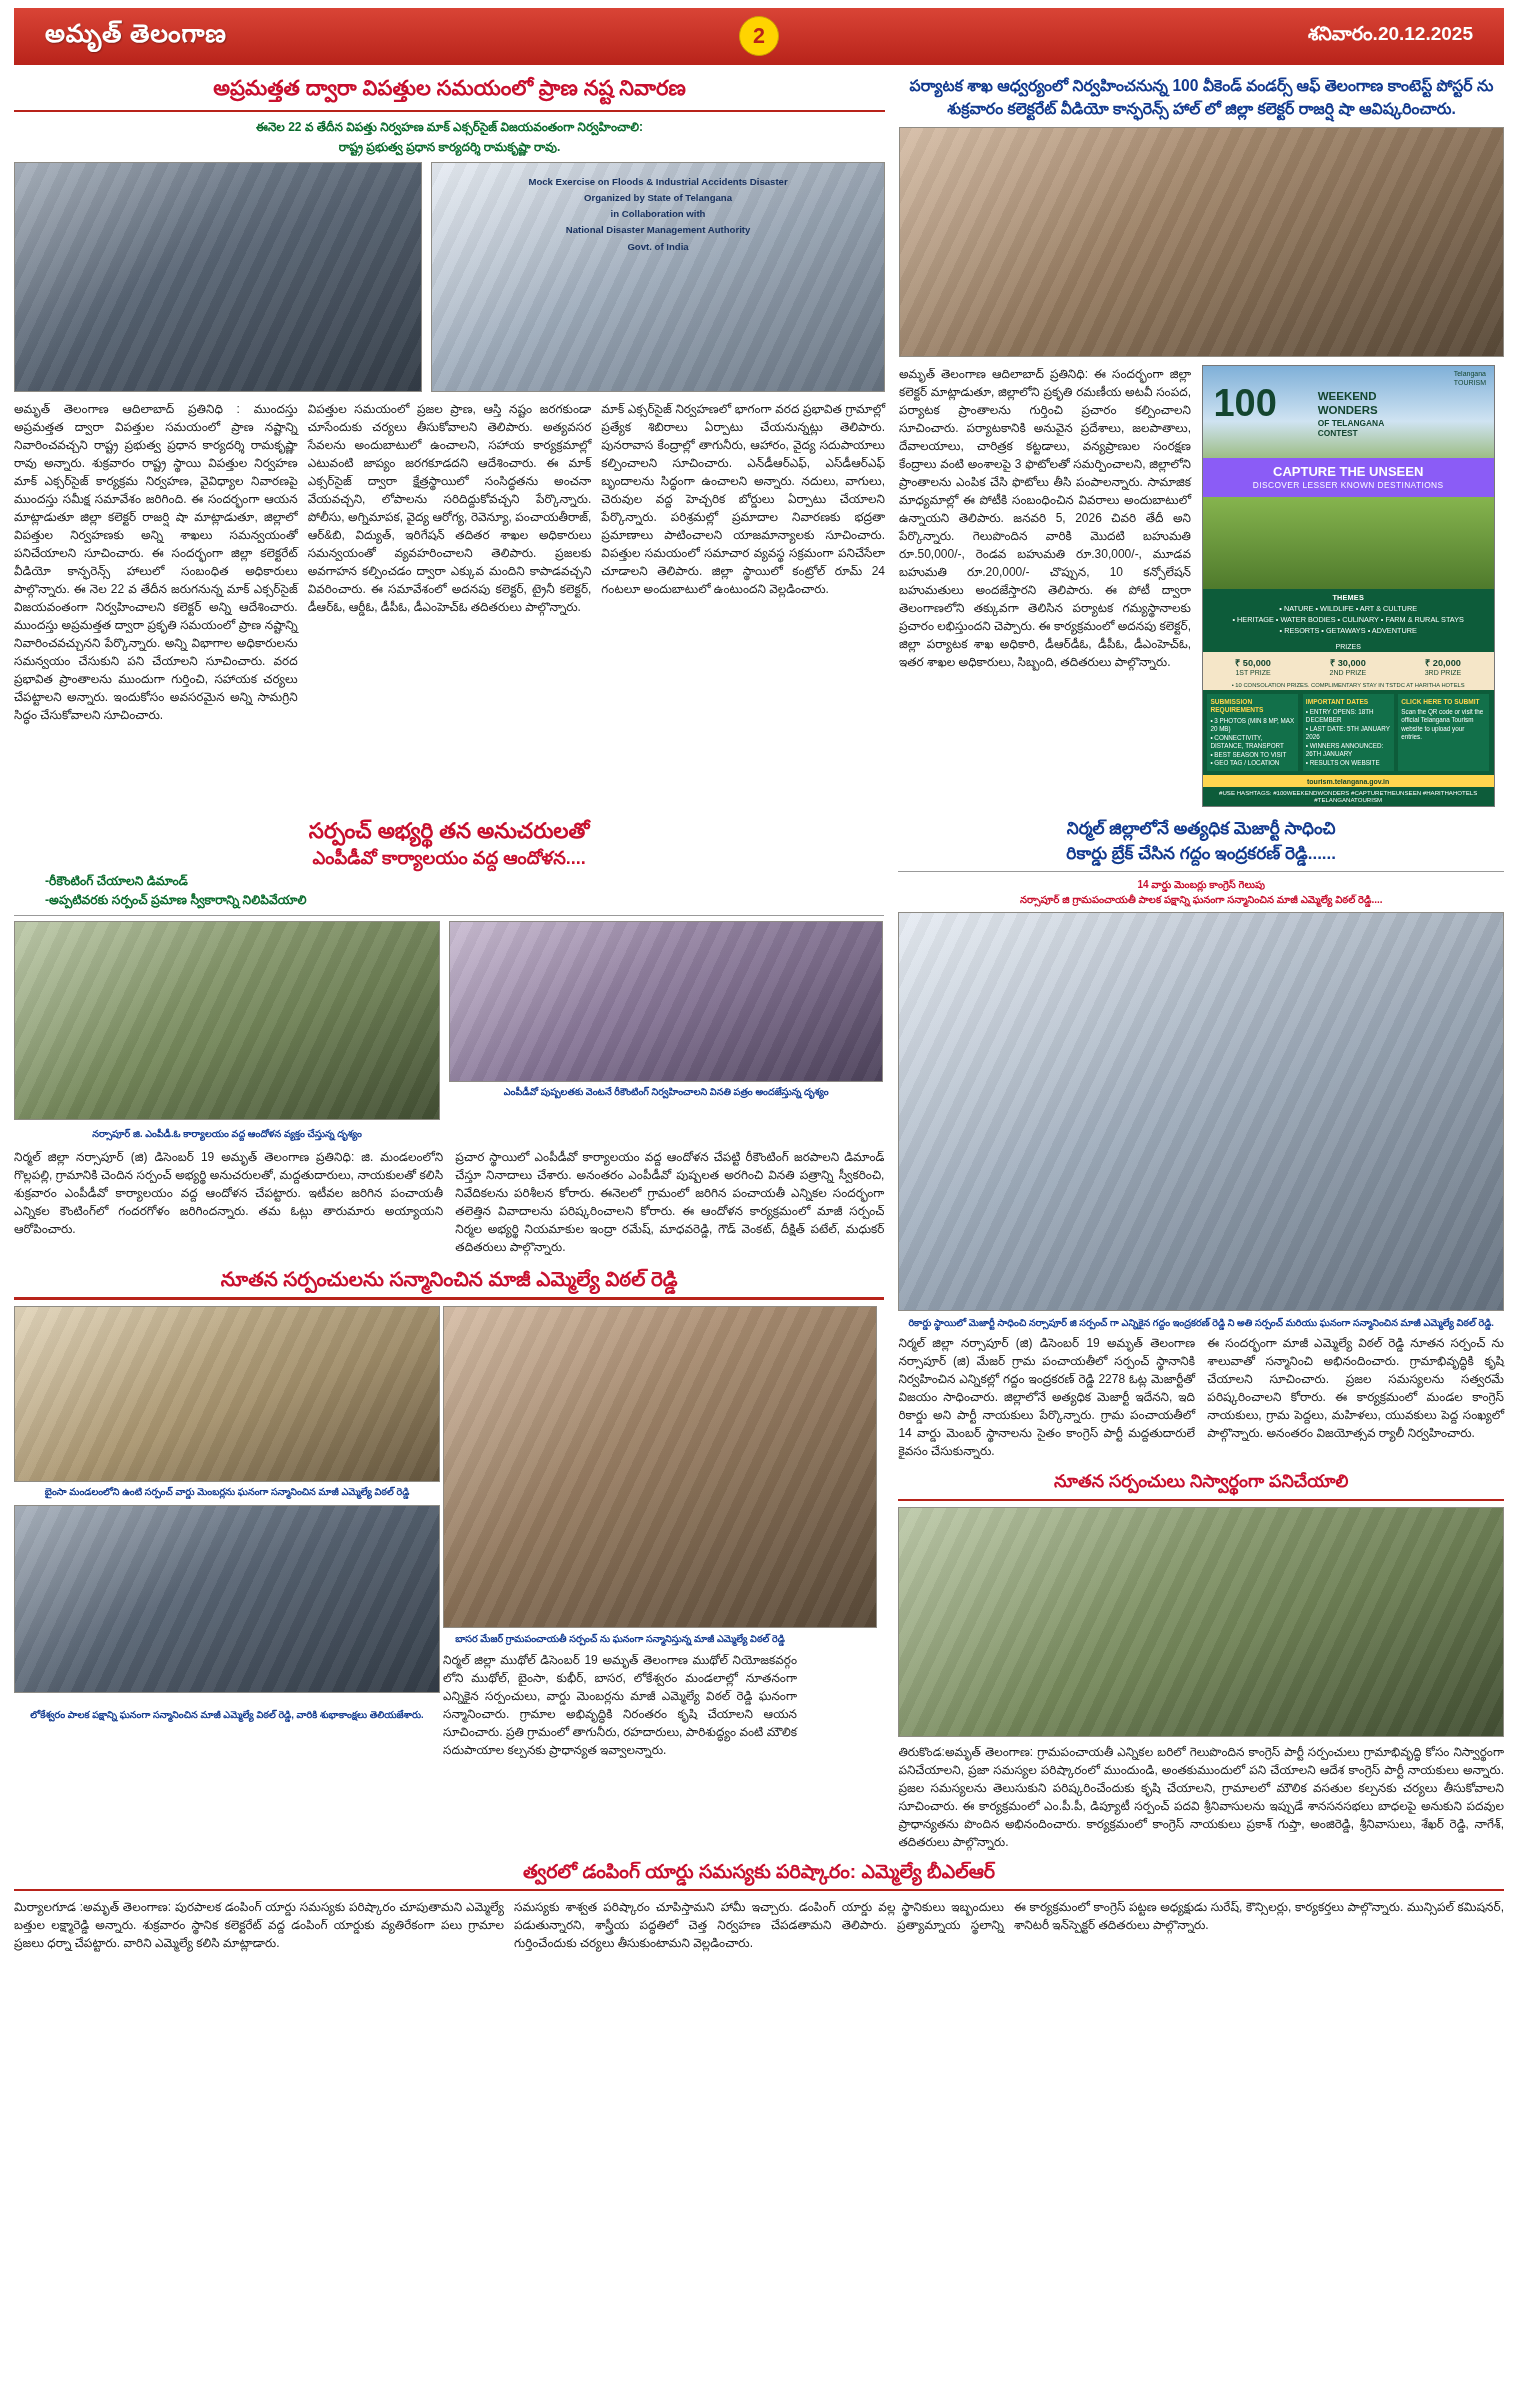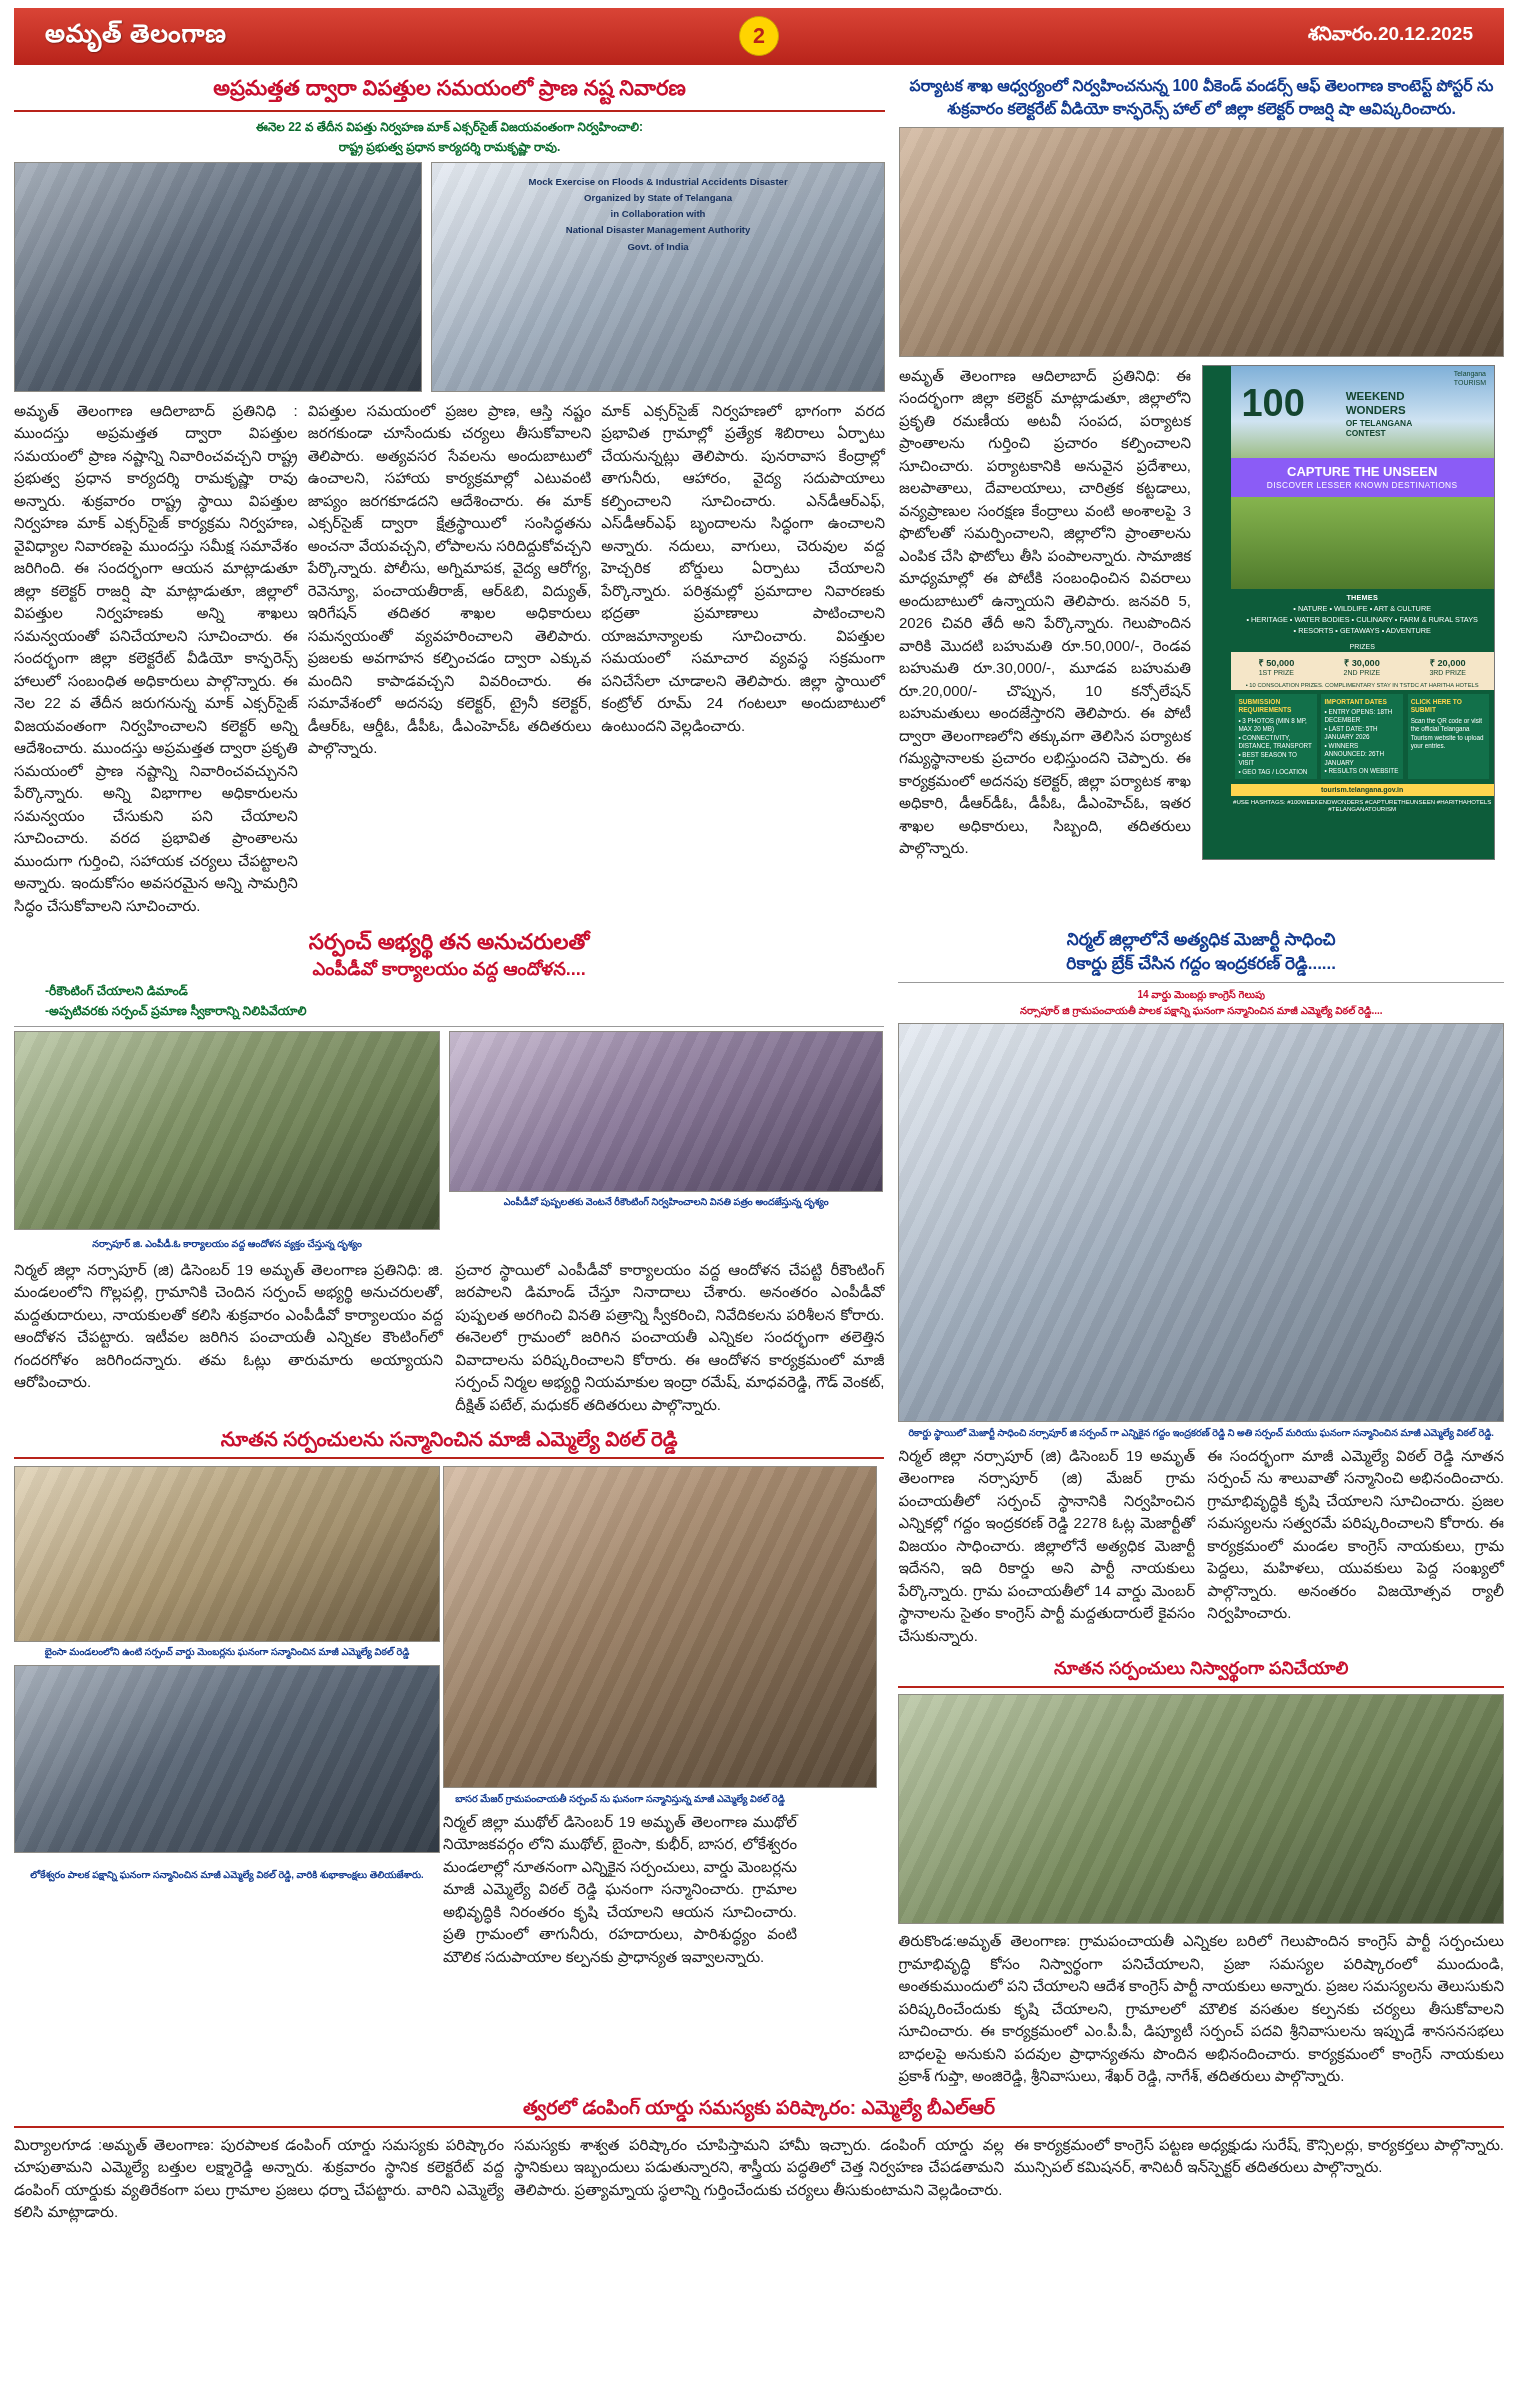--- a/index.html
+++ b/index.html
@@ -39,21 +39,21 @@
   .rule { height:2.3px; background:#b8231a; margin:4.6px 0 6.1px; }
   .thin-rule { height:0.8px; background:#999; margin:4.6px 0; }
   .headline-red {
     color:#c8102e; font-weight:bold; text-align:center; line-height:1.35;
   }
   .headline-blue {
     color:#123a8f; font-weight:bold; text-align:center; line-height:1.4;
   }
   .caption { font-size:9.6px; color:#123a8f; line-height:1.45; text-align:center; font-weight:bold;}
   .body-text {
-    font-size:15px; line-height:1.5; text-align:justify; color:#1a1a1a;
+    font-size:12px; line-height:1.5; text-align:justify; color:#1a1a1a;
     hyphens:auto;
   }
   .photo {
     background:#c9c6bd; border:0.8px solid #8e8b84; position:relative; overflow:hidden;
   }
   .photo::after{
     content:""; position:absolute; inset:0;
     background:
       linear-gradient(135deg, rgba(255,255,255,.25) 0%, rgba(0,0,0,.05) 40%, rgba(0,0,0,.18) 100%),
       repeating-linear-gradient(115deg, rgba(0,0,0,.05) 0 10.7px, rgba(255,255,255,.05) 10.7px 21.5px);
@@ -155,21 +155,21 @@
       </div>
     </div>
 
     <div class="col-right">
       <div class="headline-blue hl-2">పర్యాటక శాఖ ఆధ్వర్యంలో నిర్వహించనున్న 100 వీకెండ్ వండర్స్ ఆఫ్ తెలంగాణ కాంటెస్ట్ పోస్టర్ ను శుక్రవారం కలెక్టరేట్ వీడియో కాన్ఫరెన్స్ హాల్ లో జిల్లా కలెక్టర్ రాజర్షి షా ఆవిష్కరించారు.</div>
       <div class="photo p3" style="width:100%;height:230px;"></div>
 
       <div style="display:flex;gap:10.7px;margin-top:7.7px;">
         <div class="body-text" style="width:292px;">అమృత్ తెలంగాణ ఆదిలాబాద్ ప్రతినిధి: ఈ సందర్భంగా జిల్లా కలెక్టర్ మాట్లాడుతూ, జిల్లాలోని ప్రకృతి రమణీయ అటవీ సంపద, పర్యాటక ప్రాంతాలను గుర్తించి ప్రచారం కల్పించాలని సూచించారు. పర్యాటకానికి అనువైన ప్రదేశాలు, జలపాతాలు, దేవాలయాలు, చారిత్రక కట్టడాలు, వన్యప్రాణుల సంరక్షణ కేంద్రాలు వంటి అంశాలపై 3 ఫొటోలతో సమర్పించాలని, జిల్లాలోని ప్రాంతాలను ఎంపిక చేసి ఫొటోలు తీసి పంపాలన్నారు. సామాజిక మాధ్యమాల్లో ఈ పోటీకి సంబంధించిన వివరాలు అందుబాటులో ఉన్నాయని తెలిపారు. జనవరి 5, 2026 చివరి తేదీ అని పేర్కొన్నారు. గెలుపొందిన వారికి మొదటి బహుమతి రూ.50,000/-, రెండవ బహుమతి రూ.30,000/-, మూడవ బహుమతి రూ.20,000/- చొప్పున, 10 కన్సోలేషన్ బహుమతులు అందజేస్తారని తెలిపారు. ఈ పోటీ ద్వారా తెలంగాణలోని తక్కువగా తెలిసిన పర్యాటక గమ్యస్థానాలకు ప్రచారం లభిస్తుందని చెప్పారు. ఈ కార్యక్రమంలో అదనపు కలెక్టర్, జిల్లా పర్యాటక శాఖ అధికారి, డీఆర్‌డీఓ, డీపీఓ, డీఎంహెచ్‌ఓ, ఇతర శాఖల అధికారులు, సిబ్బంది, తదితరులు పాల్గొన్నారు.</div>
 
-        <div class="ad" style="width:293px;padding-left:28px;">
+        <div class="ad" style="width:293px;">
           <div class="ad-sky">
             <div class="ad-logo">
               <div>Telangana</div>
               <div>TOURISM</div>
             </div>
             <div class="ad-100">100</div>
             <div class="ad-100-sub">
               <div>WEEKEND</div>
               <div>WONDERS</div>
               <div style="font-size:8.4px;">OF TELANGANA</div>

